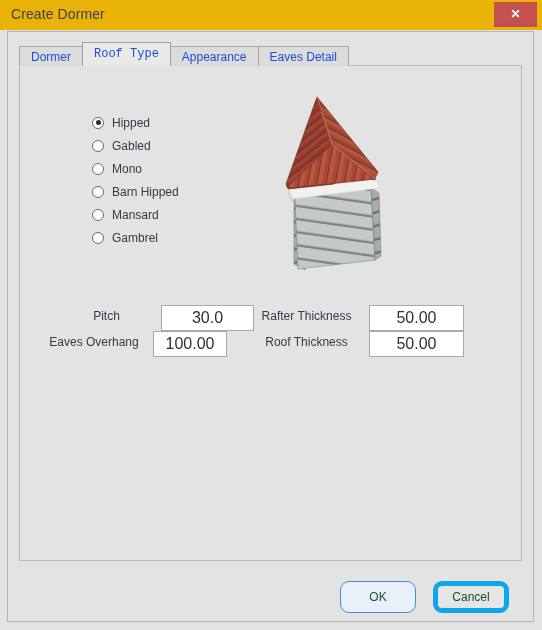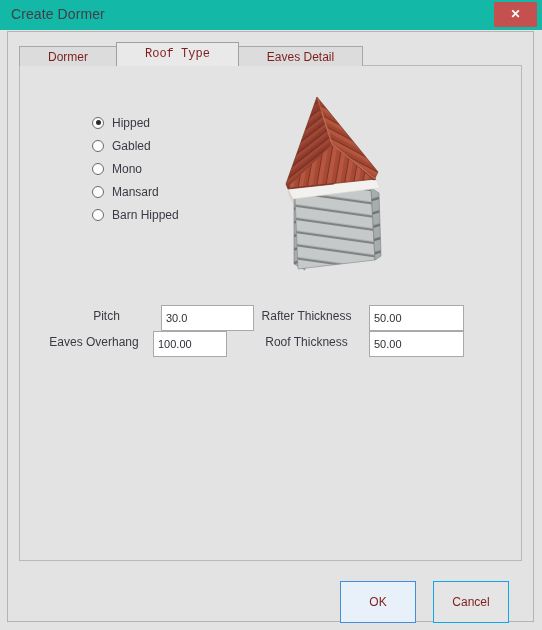--- a/index.html
+++ b/index.html
@@ -15,21 +15,21 @@
     color: #3a3a44;
     overflow: hidden;
     position: relative;
   }
 
   
   #titlebar {
     position: absolute;
     left: 0; top: 0;
     width: 542px; height: 30px;
-    background: #14b8a6;
+    background: #eab308;
   }
   #title-text {
     position: absolute;
     left: 11px; top: 6px;
     font-size: 14px;
     color: #40404a;
     letter-spacing: 0.1px;
     white-space: nowrap;
   }
   #close-button {
@@ -68,23 +68,23 @@
     left: 19px; top: 44px;
     height: 22px;
     display: flex;
     align-items: flex-end;
     z-index: 5;
   }
   .tab {
     position: relative;
     height: 20px;
     line-height: 20px;
-    padding: 0 28px;
-    font-size: 12px;
-    color: #7f1d1d;
+    padding: 0 11px;
+    font-size: 12px;
+    color: #1d4ed8;
     background: #dcdcdc;
     border: 1px solid #a8a8a8;
     border-bottom: none;
     box-sizing: border-box;
     cursor: pointer;
     white-space: nowrap;
     margin-right: -1px;
   }
   .tab.active {
     height: 24px;
@@ -158,100 +158,107 @@
     white-space: nowrap;
     line-height: 19px;
   }
   .field-input {
     position: absolute;
     height: 19px;
     border: 1px solid #a9a9a9;
     background: #ffffff;
     box-sizing: border-box;
     font-family: "Liberation Sans", sans-serif;
-    font-size: 11px;
+    font-size: 16px;
     color: #2e2e36;
     padding: 12px 4px;
     line-height: 17px;
+    text-align: center;
   }
 
   #lbl-pitch        { left: 60px;  top: 307px; width: 93px; }
   #inp-pitch        { left: 161px; top: 305px; width: 93px; }
   #lbl-eaves        { left: 35px;  top: 333px; width: 118px; }
   #inp-eaves        { left: 153px; top: 331px; width: 74px; }
   #lbl-rafter       { left: 250px; top: 307px; width: 113px; }
   #inp-rafter       { left: 369px; top: 305px; width: 95px; }
   #lbl-roofthk      { left: 250px; top: 333px; width: 113px; }
   #inp-roofthk      { left: 369px; top: 331px; width: 95px; }
 
   
   .dlg-button {
     position: absolute;
-    height: 42px;
+    height: 32px;
     font-family: "Liberation Sans", sans-serif;
     font-size: 12px;
-    color: #7f1d1d;
+    color: #14532d;
     background: #e5e5e5;
     box-sizing: border-box;
     cursor: pointer;
     padding: 0;
+    border-radius: 9px;
   }
   #ok-button {
     left: 340px; top: 581px;
     width: 76px;
     border: 1px solid #3f8fdd;
     background: #e8f0f9;
   }
   #cancel-button {
     left: 433px; top: 581px;
     width: 76px;
-    border: 1px solid #0ea5e9;
+    border: 5px solid #0ea5e9;
     background: #e5e5e5;
   }
 </style>
 </head>
 <body>
 
 <div id="titlebar">
   <div id="title-text">Create Dormer</div>
   <button id="close-button">
     <span class="glyph">✕</span>
   </button>
 </div>
 
 <div id="dialog-frame"></div>
 
 <div id="tabstrip">
   <div class="tab">Dormer</div>
   <div class="tab active">Roof Type</div>
+  <div class="tab">Appearance</div>
   <div class="tab">Eaves Detail</div>
 </div>
 
 <div id="tab-panel"></div>
 
 <div id="roof-type-group">
   <div class="radio-row selected">
     <span class="radio-mark"></span>
     <span class="radio-label">Hipped</span>
   </div>
   <div class="radio-row">
     <span class="radio-mark"></span>
     <span class="radio-label">Gabled</span>
   </div>
   <div class="radio-row">
     <span class="radio-mark"></span>
     <span class="radio-label">Mono</span>
   </div>
   <div class="radio-row">
     <span class="radio-mark"></span>
+    <span class="radio-label">Barn Hipped</span>
+  </div>
+  <div class="radio-row">
+    <span class="radio-mark"></span>
     <span class="radio-label">Mansard</span>
   </div>
   <div class="radio-row">
     <span class="radio-mark"></span>
-    <span class="radio-label">Barn Hipped</span>
+    <span class="radio-label">Gambrel</span>
   </div>
 </div>
 
 <div id="dormer-preview">
   <svg width="140" height="195" viewBox="0 0 140 195" xmlns="http://www.w3.org/2000/svg">
     <defs>
       <pattern id="tileLeft" width="7" height="7" patternUnits="userSpaceOnUse" patternTransform="rotate(-38)">
         <rect width="7" height="7" fill="#8e3b2d"></rect>
         <rect width="7" height="3.3" y="0" fill="#a04634"></rect>
         <rect width="7" height="1" y="6" fill="#6f2d22"></rect>

